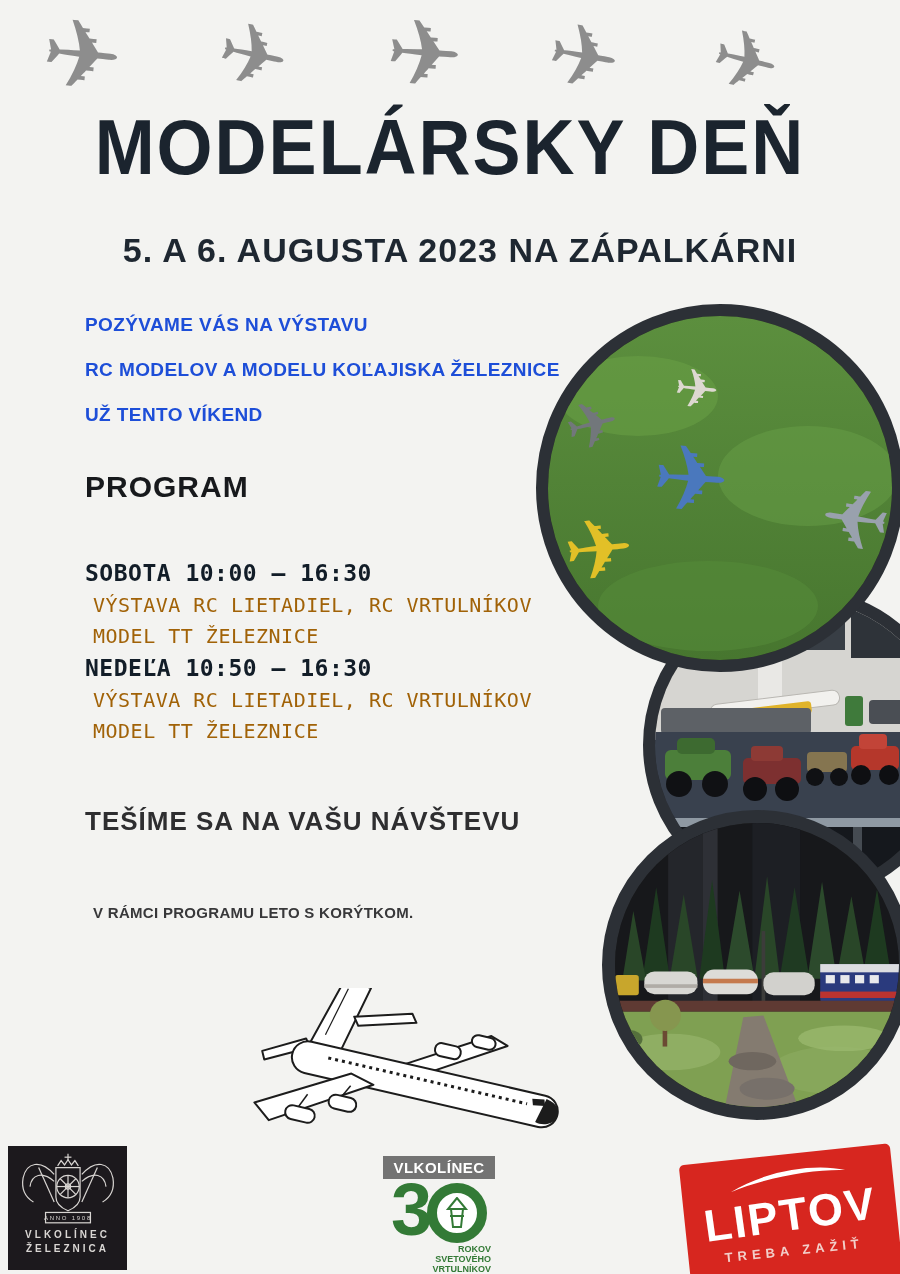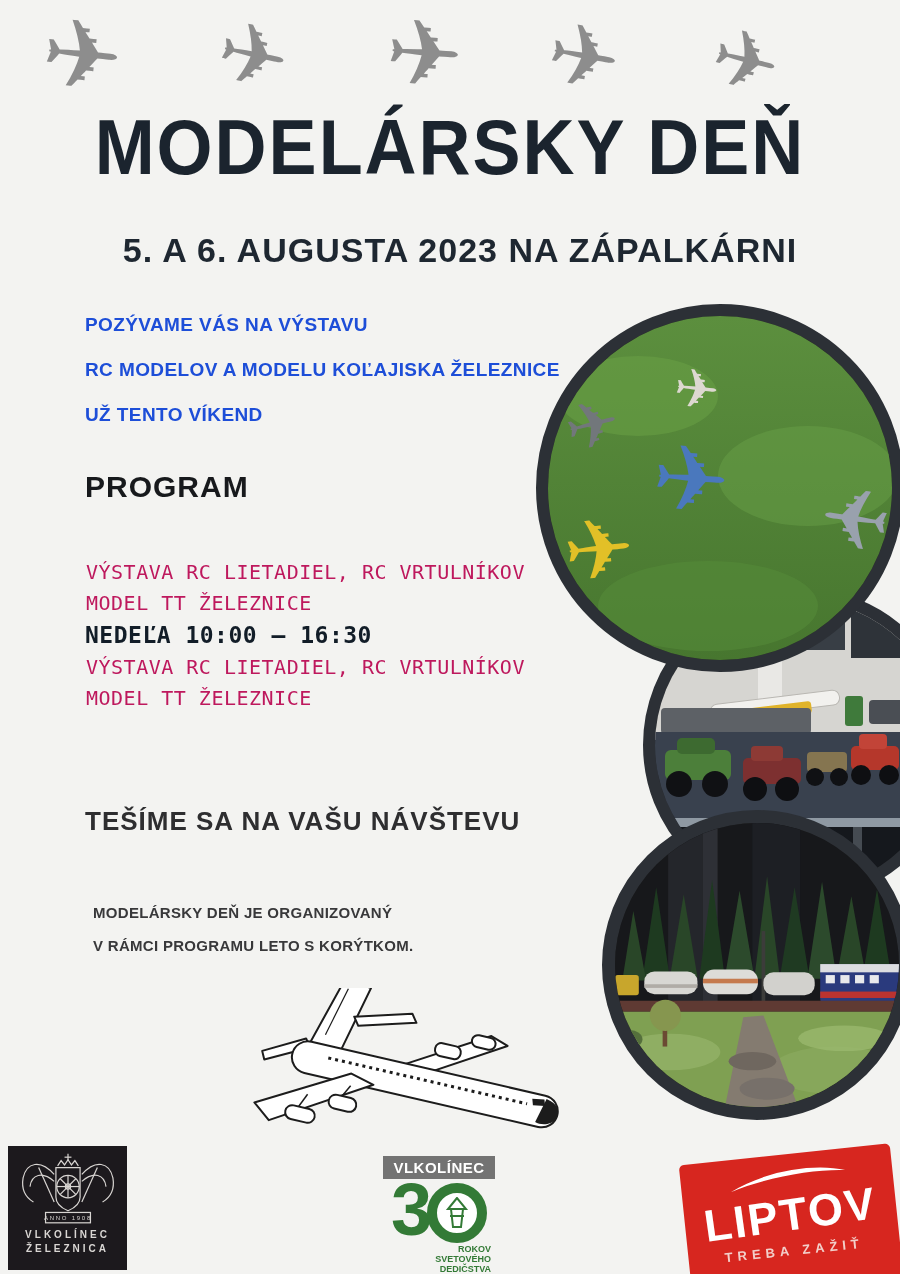--- a/index.html
+++ b/index.html
@@ -15,21 +15,21 @@
     transform:scaleY(1.08);white-space:nowrap;}
   .subtitle{position:absolute;top:221px;left:0;width:100%;text-align:center;
     font-size:34px;font-weight:800;letter-spacing:1px;color:#1e2731;margin:10px;white-space:nowrap;}
   
   .intro{position:absolute;left:85px;top:314px;}
   .intro p{margin:0 0 23px 0;font-size:19px;font-weight:700;color:#1d4ed8;letter-spacing:.4px;white-space:nowrap;}
   .program-heading{position:absolute;left:85px;top:470px;font-size:30px;font-weight:800;
     color:#17191c;letter-spacing:1px;margin:0;}
   .program{position:absolute;left:85px;top:560px;font-family:"DejaVu Sans Mono",monospace;}
   .program .day{margin:0 0 7px 0;font-size:23px;font-weight:700;color:#121d28;letter-spacing:.5px;white-space:nowrap;}
-  .program .thin{margin:0 0 7px 1px;font-size:20px;font-weight:400;color:#be185d;letter-spacing:.5px;white-space:nowrap;}
+  .program .thin{margin:0 0 7px 8px;font-size:20px;font-weight:400;color:#a16207;letter-spacing:.5px;white-space:nowrap;}
   .closing{position:absolute;left:85px;top:806px;font-size:26px;font-weight:800;color:#2e2e30;
     letter-spacing:1px;margin:0;white-space:nowrap;}
   .organizer{position:absolute;left:93px;top:904px;}
   .organizer p{margin:0 0 16px 0;font-size:15px;font-weight:700;color:#38383a;letter-spacing:.3px;}
   
   .photo-circle{position:absolute;border-radius:50%;border:12px solid #2c3036;overflow:hidden;
     box-sizing:border-box;background:#222;}
   .c1{left:536px;top:304px;width:368px;height:368px;z-index:3;}
   .c2{left:643px;top:588px;width:314px;height:314px;z-index:1;}
   .c3{left:602px;top:810px;width:310px;height:310px;z-index:2;border-width:13px;}
@@ -73,31 +73,31 @@
 
   <div class="intro">
     <p>POZÝVAME VÁS NA VÝSTAVU</p>
     <p>RC MODELOV A MODELU KOĽAJISKA ŽELEZNICE</p>
     <p>UŽ TENTO VÍKEND</p>
   </div>
 
   <h3 class="program-heading">PROGRAM</h3>
 
   <div class="program">
+    <p class="day">SOBOTA  10:00 – 16:30</p>
     <p class="thin">VÝSTAVA RC LIETADIEL, RC VRTULNÍKOV</p>
     <p class="thin">MODEL TT ŽELEZNICE</p>
-    <p class="day">NEDEĽA 10:00 – 16:30</p>
+    <p class="day">NEDEĽA 10:50 – 16:30</p>
     <p class="thin">VÝSTAVA RC LIETADIEL, RC VRTULNÍKOV</p>
     <p class="thin">MODEL TT ŽELEZNICE</p>
   </div>
 
   <p class="closing">TEŠÍME SA NA VAŠU NÁVŠTEVU</p>
 
   <div class="organizer">
-    <p>MODELÁRSKY DEŇ JE ORGANIZOVANÝ</p>
     <p>V RÁMCI PROGRAMU LETO S KORÝTKOM.</p>
   </div>
 
   <div class="photo-circle c2">
     <svg viewBox="0 0 290 290" preserveAspectRatio="none">
       <rect x="0" y="0" width="290" height="140" fill="#d6d5d1"></rect>
       <rect x="103" y="0" width="24" height="140" fill="#e9e8e5"></rect>
       <g>
         <rect x="2" y="16" width="66" height="44" fill="#3a4047"></rect>
         <rect x="74" y="10" width="26" height="38" fill="#2f343a"></rect>
@@ -277,21 +277,21 @@
         <svg width="26" height="32" viewBox="0 0 26 32">
           <polygon points="13,1 4,12 22,12" fill="#ffffff" stroke="#337a36" stroke-width="2"></polygon>
           <polygon points="7,12 19,12 17,30 9,30" fill="#ffffff" stroke="#337a36" stroke-width="2"></polygon>
           <line x1="6" y1="19" x2="20" y2="19" stroke="#337a36" stroke-width="2"></line>
         </svg>
       </span>
     </div>
     <div class="vl-sub">
       <div>ROKOV</div>
       <div>SVETOVÉHO</div>
-      <div>DEDIČSTVA</div>
+      <div>VRTULNÍKOV</div>
     </div>
   </div>
 
   <div class="liptov-badge">
     <svg width="130" height="26" viewBox="0 0 130 26" style="margin-top:10px;">
       <path d="M8,22 C45,4 95,2 124,12 C96,8 48,10 8,22 Z" fill="#ffffff"></path>
     </svg>
     <div class="liptov-name">LIPTOV</div>
     <div class="liptov-tagline">TREBA ZAŽIŤ</div>
   </div>

